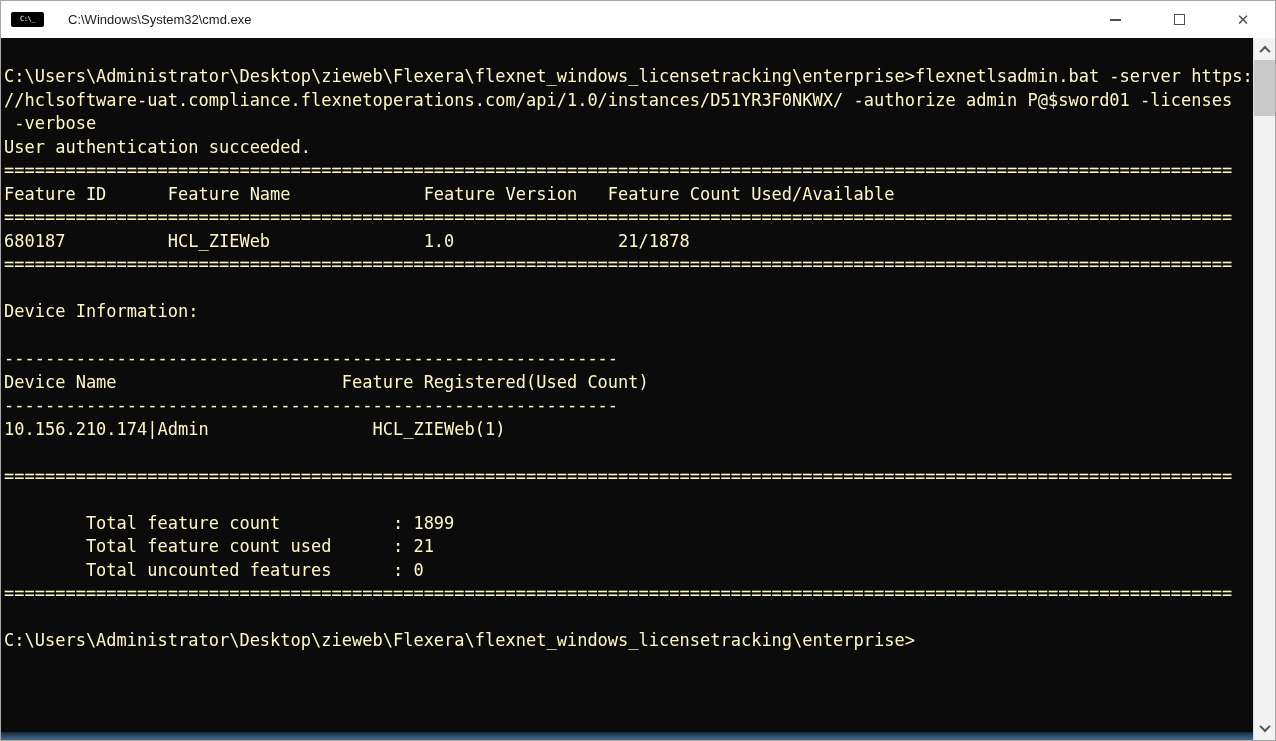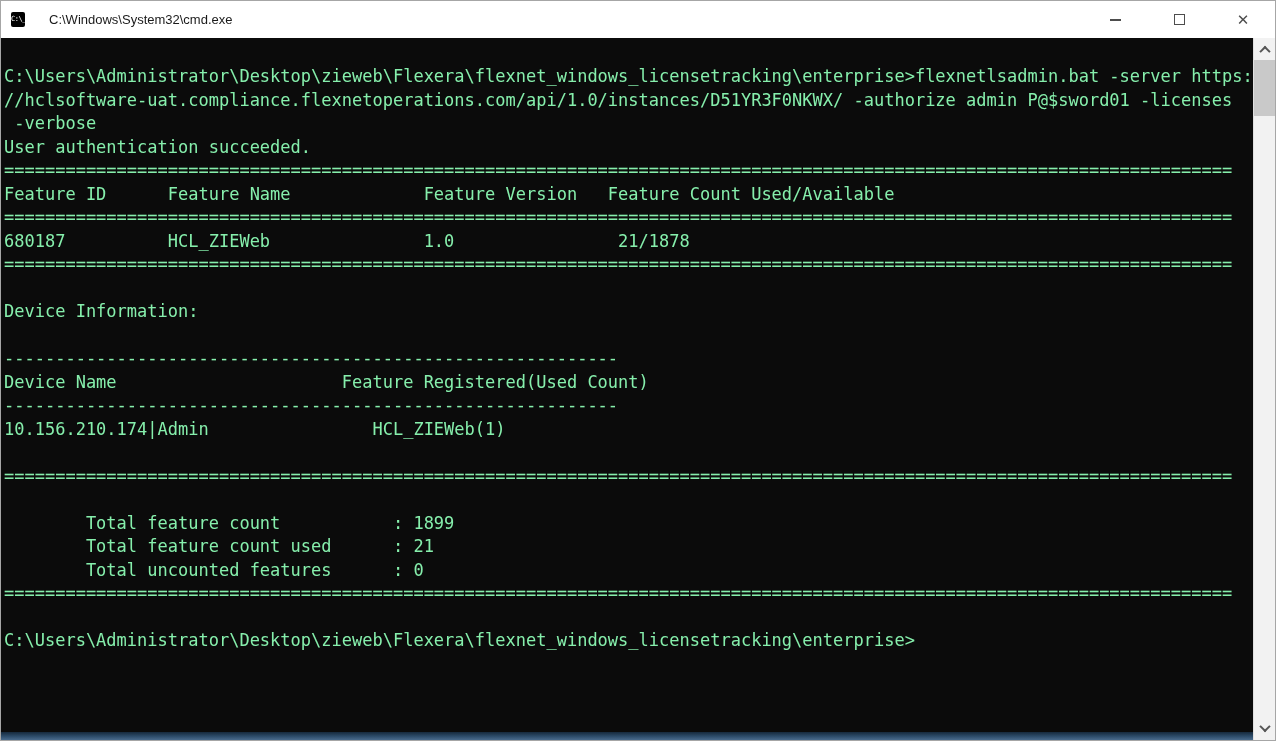--- a/index.html
+++ b/index.html
@@ -15,21 +15,21 @@
 
   
   .titlebar {
     height: 37px; flex: 0 0 37px;
     background: #ffffff;
     display: flex; align-items: center;
     padding-left: 10px;
     user-select: none;
   }
   .cmd-icon {
-    width: 14px; height: 15px;
+    width: 33px; height: 15px;
     background: #000000; border-radius: 2px;
     color: #ffffff;
     font-family: "DejaVu Sans Mono", monospace;
     font-size: 7px; line-height: 15px;
     text-align: center; letter-spacing: -0.5px;
     overflow: hidden;
   }
   .title-text {
     margin-left: 24px;
     font-size: 13px; color: #1a1a1a;
@@ -44,21 +44,21 @@
   .glyph-min { width: 11px; height: 0; border-top: 2px solid #4d4d4d; }
   .glyph-max { width: 11px; height: 11px; border: 1.5px solid #4d4d4d; }
   .glyph-close { font-size: 15px; color: #4d4d4d; line-height: 1; }
 
   
   .content { position: relative; flex: 1 1 auto; background: #0b0b0b; }
 
   .console {
     position: absolute; left: 0; top: 0; right: 22px; bottom: 8px;
     background: #0b0b0b;
-    color: #86efac;
+    color: #fef9c3;
     font-family: "DejaVu Sans Mono", monospace;
     font-size: 17px; line-height: 23.5px;
     white-space: pre;
     padding: 27px 0 0 3px;
     overflow: hidden;
   }
 
   .bottom-strip {
     position: absolute; left: 0; right: 22px; bottom: 0; height: 8px;
     background: linear-gradient(180deg, #16293c 0%, #2e4d6b 55%, #4a6b8c 100%);

